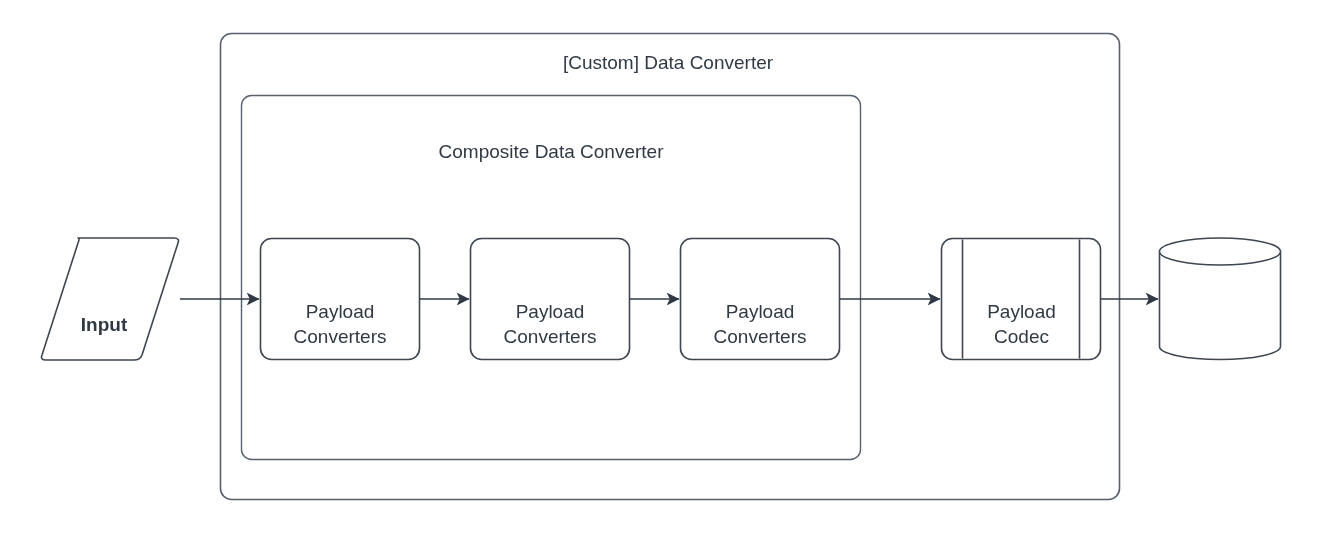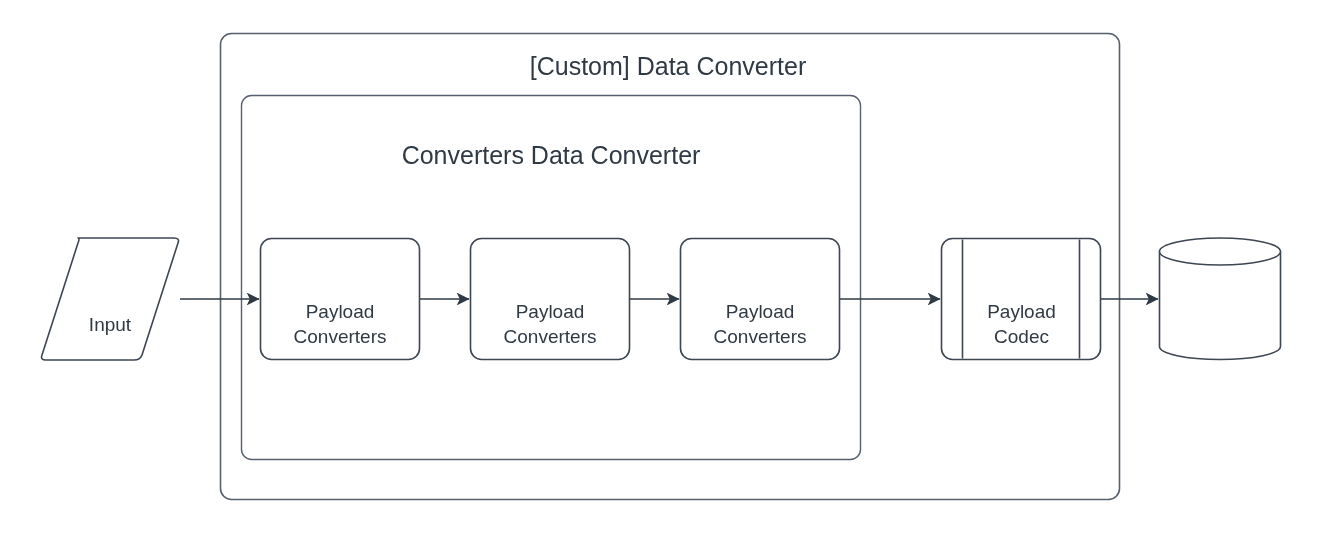--- a/index.html
+++ b/index.html
@@ -33,21 +33,21 @@
     color: #2f3a45;
     font-size: 19px;
     font-family: "Liberation Sans", sans-serif;
     white-space: pre-line;
     pointer-events: none;
   }
   .container-title {
     position: absolute;
     text-align: center;
     color: #2f3a45;
-    font-size: 25px;
+    font-size: 19px;
     font-family: "Liberation Sans", sans-serif;
   }
   .label-inner {
     display: flex;
     align-items: center;
     justify-content: center;
     width: 100%;
     height: 100%;
   }
 </style>
@@ -94,23 +94,23 @@
     <line x1="630" y1="299" x2="679" y2="299" stroke="#2f3a45" stroke-width="1.6" marker-end="url(#arrowFilled)"></line>
 
     <line x1="840" y1="299" x2="940" y2="299" stroke="#2f3a45" stroke-width="1.6" marker-end="url(#arrowFilled)"></line>
 
     <line x1="1101" y1="299" x2="1158" y2="299" stroke="#2f3a45" stroke-width="1.6" marker-end="url(#arrowFilled)"></line>
 
   </svg>
 
   <div class="container-title" style="left: 468px; top: 52px; width: 400px;">[Custom] Data Converter</div>
 
-  <div class="container-title" style="left: 351px; top: 141px; width: 400px;">Converters Data Converter</div>
+  <div class="container-title" style="left: 351px; top: 141px; width: 400px;">Composite Data Converter</div>
 
-  <div class="node-label" style="left: 50px; top: 238px; width: 120px; height: 122px;">
+  <div class="node-label" style="left: 44px; top: 238px; width: 120px; height: 122px; font-weight: bold;">
     <span class="label-inner">Input</span>
   </div>
 
   <div class="node-label" style="left: 260px; top: 238px; width: 160px; height: 122px;">
     <span class="label-inner">Payload
 Converters</span>
   </div>
 
   <div class="node-label" style="left: 470px; top: 238px; width: 160px; height: 122px;">
     <span class="label-inner">Payload

